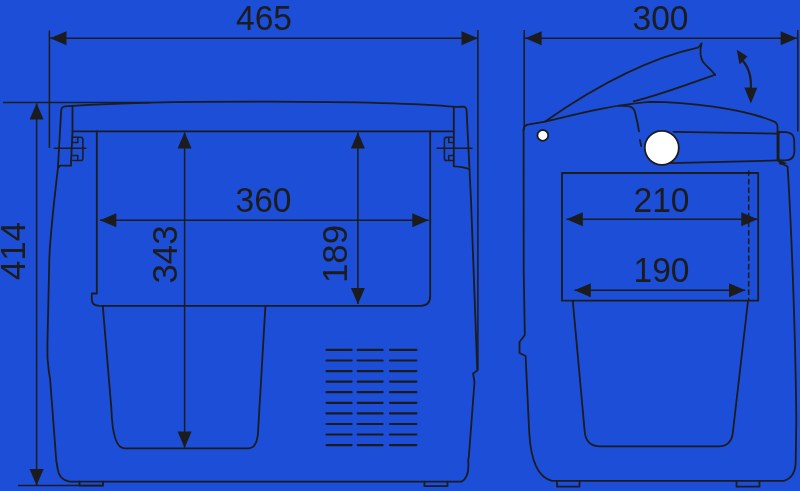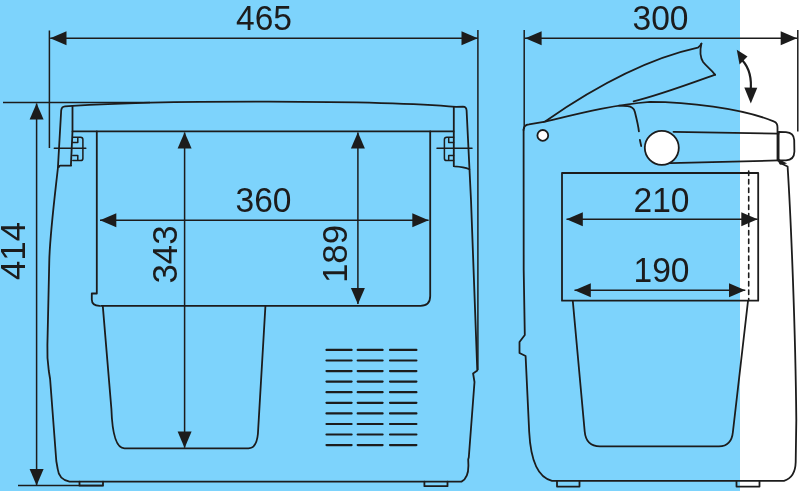--- a/index.html
+++ b/index.html
@@ -1,16 +1,16 @@
 <!DOCTYPE html>
 <html><head>
 <meta charset="utf-8">
 <style>
   html,body{margin:0;padding:0;background:#ffffff;}
-  #wrap{width:740px;height:491px;position:relative;background:#7dd3fc;}
+  #wrap{width:800px;height:491px;position:relative;background:#1d4ed8;}
   svg{display:block;}
   text{font-family:"Liberation Sans",sans-serif;font-size:35px;fill:#1c1c1c;}
 </style>
 </head>
 <body>
 
 <div id="wrap">
 <svg width="800" height="491" viewBox="0 0 800 491">
 <g fill="none" stroke="#1c1c1c" stroke-width="1.8" stroke-linecap="round" stroke-linejoin="round">
 

